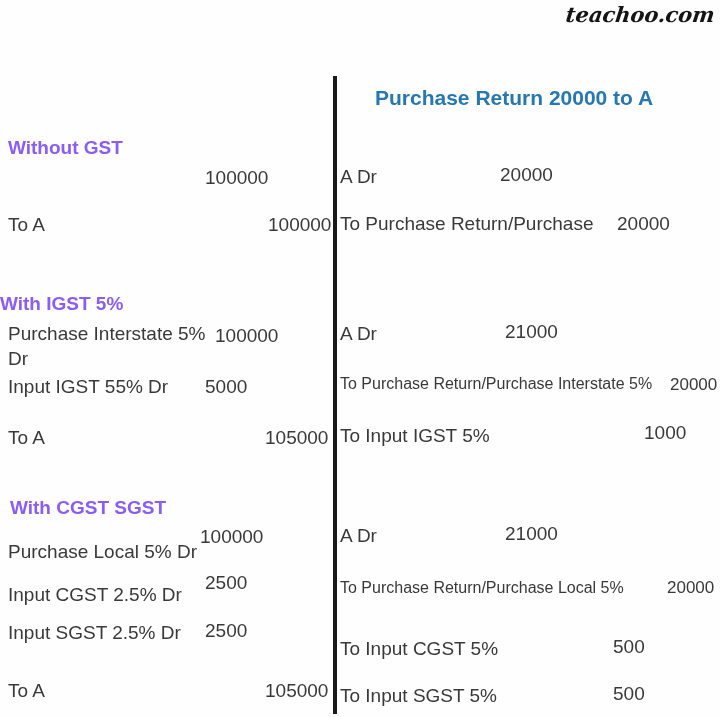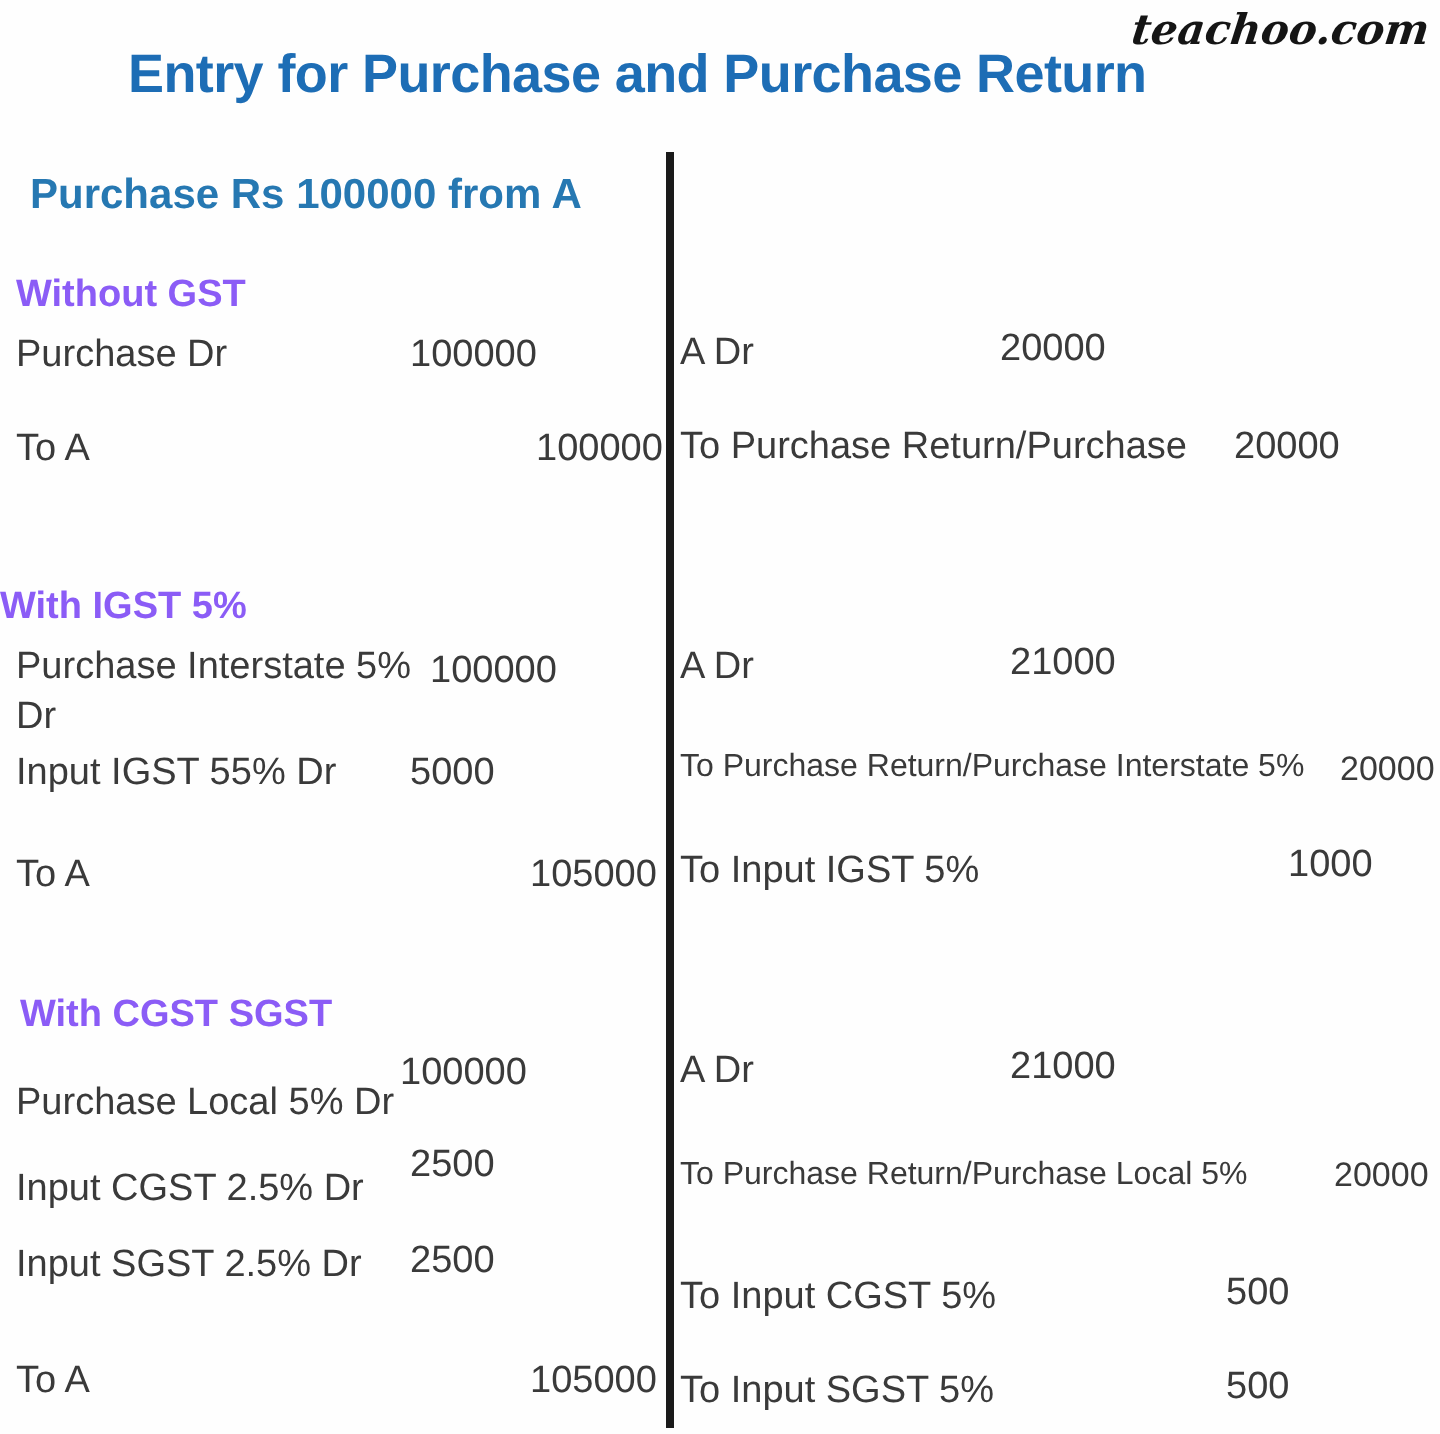--- a/index.html
+++ b/index.html
@@ -49,29 +49,27 @@
     width:4px;height:638px;background:#1a1a1a;
   }
 </style>
 </head>
 <body>
 
 <div class="page">
 
   <div class="logo">teachoo.com</div>
 
-  <div class="title">Entry for Purchase and Purchase Return</div>
 
   <div class="divider"></div>
 
-  <div class="col-head" style="left:15px;top:86px;">Purchase Rs 100000 from A</div>
+  <div class="col-head" style="left:375px;top:86px;">Purchase Return 20000 to A</div>
 
   <div class="sec-head" style="left:8px;top:137px;">Without GST</div>
 
-  <div class="lbl" style="left:8px;top:166px;">Purchase Dr</div>
   <div class="amt" style="left:205px;top:166px;">100000</div>
 
   <div class="lbl" style="left:8px;top:213px;">To A</div>
   <div class="amt" style="left:268px;top:213px;">100000</div>
 
   <div class="sec-head" style="left:0px;top:293px;">With IGST 5%</div>
 
   <div class="lbl wrap" style="left:8px;top:322px;">Purchase Interstate 5% Dr</div>
   <div class="amt" style="left:215px;top:324px;">100000</div>
 

